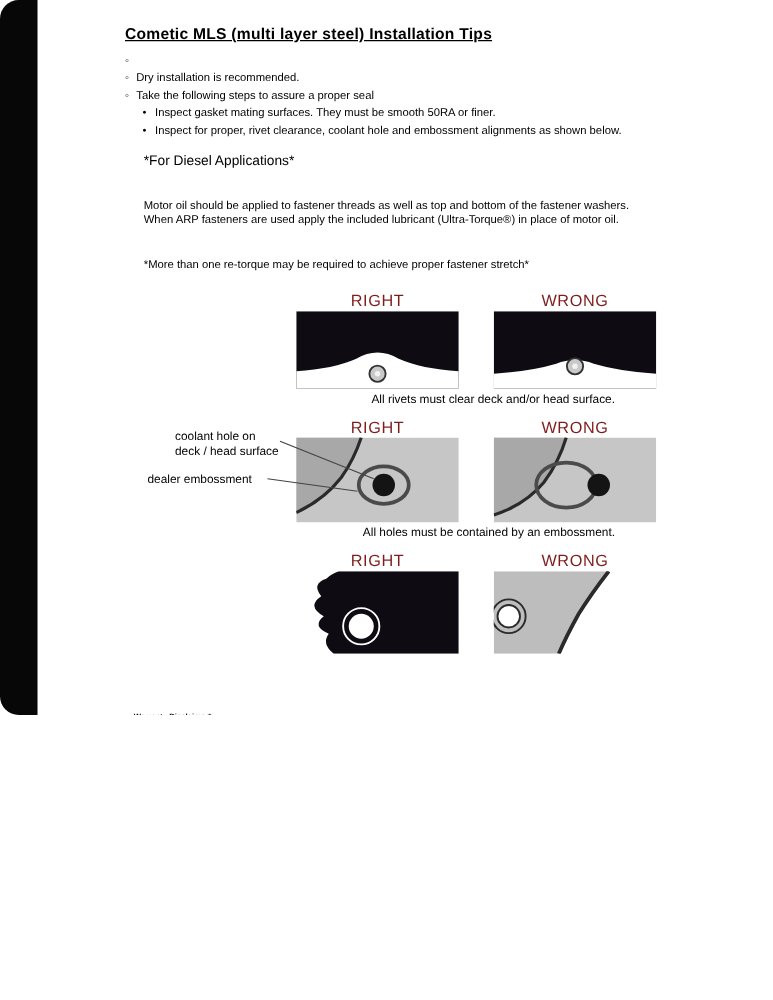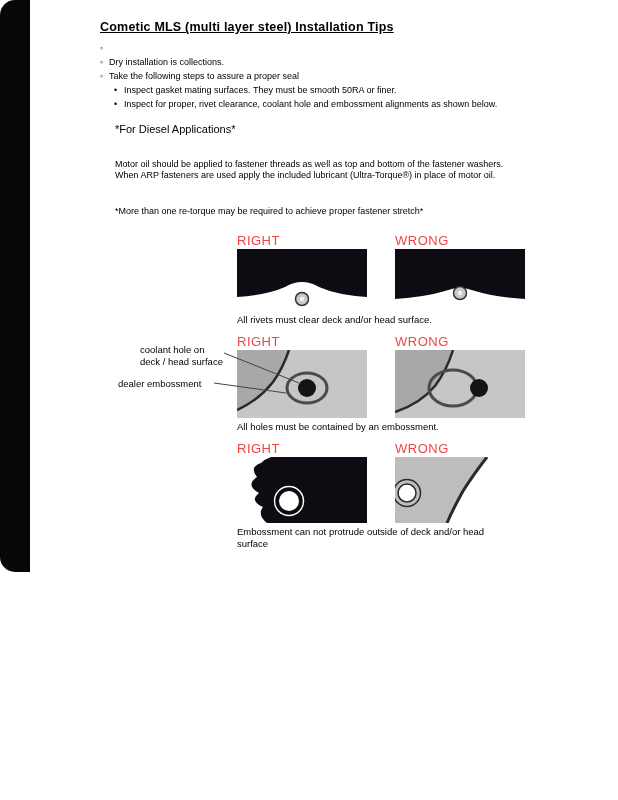--- a/index.html
+++ b/index.html
@@ -16,24 +16,24 @@
   .bullet .marker { width:9px; flex:0 0 9px; text-align:left; }
   .bullet.sub { margin-left:14px; }
   .bullet.sub .marker { width:10px; flex:0 0 10px; }
 
   .diesel { margin-left:15px; margin-top:12px; width:397px; }
   .diesel h2 { font-size:11px; font-weight:normal; margin-bottom:8px; }
   .diesel p { font-size:9px; line-height:11.5px; margin-bottom:9px; white-space:pre-line;margin-top:24px; }
 
   .figures { position:absolute; left:237px; top:233px; width:292px; }
   .fig-labels { display:flex; gap:28px; margin-bottom:1px; }
-  .fig-label { width:130px; font-size:13px; letter-spacing:0.5px; color:#ef4444; }
+  .fig-label { width:130px; text-align:center; font-size:13px; letter-spacing:0.5px; color:#7f1d1d; }
   .fig-images { display:flex; gap:28px; }
   .fig-images svg { display:block; }
-  .fig-caption { font-size:9.5px; line-height:12px; margin-top:3px; margin-bottom:8px; width:255px; }
+  .fig-caption { font-size:9.5px; line-height:12px; margin-top:3px; margin-bottom:8px; width:255px;text-align:right; }
 
   .callout-1 { position:absolute; left:140px; top:344px; font-size:9.5px; line-height:11.5px; }
   .callout-2 { position:absolute; left:118px; top:378px; font-size:9.5px; }
   .callout-lines { position:absolute; left:0; top:0; pointer-events:none; }
 
   .warranty { position:absolute; left:107px; top:570px; width:406px; font-size:6px; line-height:7.4px; color:#111; }
   .warranty .head { font-weight:bold; margin-bottom:4px; font-size:6.2px; }
   .warranty p { margin-bottom:4.5px; }
   .warranty p.tight { margin-bottom:0.5px; }
 
@@ -47,21 +47,21 @@
   <div class="binding-strip"></div>
 
   <div class="content">
     <h1 class="title">Cometic MLS (multi layer steel) Installation Tips</h1>
 
     <div class="bullet">
       <span class="marker">◦</span>
     </div>
     <div class="bullet">
       <span class="marker">◦</span>
-      <span>Dry installation is collections.</span>
+      <span>Dry installation is recommended.</span>
     </div>
     <div class="bullet">
       <span class="marker">◦</span>
       <span>Take the following steps to assure a proper seal</span>
     </div>
     <div class="bullet sub">
       <span class="marker">•</span>
       <span>Inspect gasket mating surfaces.  They must be smooth 50RA or finer.</span>
     </div>
     <div class="bullet sub">
@@ -133,21 +133,20 @@
         <circle cx="52" cy="44" r="14.5" fill="none" stroke="#ffffff" stroke-width="1.5"></circle>
       </svg>
       <svg width="130" height="66" viewBox="0 0 130 66">
         <rect width="130" height="66" fill="#ffffff"></rect>
         <path d="M0,0 L92,0 Q78,18 68,34 Q58,52 52,66 L0,66 Z" fill="#bdbdbd"></path>
         <path d="M92,0 Q78,18 68,34 Q58,52 52,66" stroke="#2a2a2a" stroke-width="3" fill="none"></path>
         <circle cx="12" cy="36" r="9" fill="#ffffff" stroke="#2a2a2a" stroke-width="1.5"></circle>
         <circle cx="12" cy="36" r="13.5" fill="none" stroke="#2a2a2a" stroke-width="1.5"></circle>
       </svg>
     </div>
-    <div class="fig-caption">Embossment can not protrude outside of deck and/or head surface</div>
 
   </div>
 
   <div class="callout-1">
     <div>coolant hole on</div>
     <div>deck / head surface</div>
   </div>
   <div class="callout-2">dealer embossment</div>
 
   <svg class="callout-lines" width="618" height="800" viewBox="0 0 618 800">

